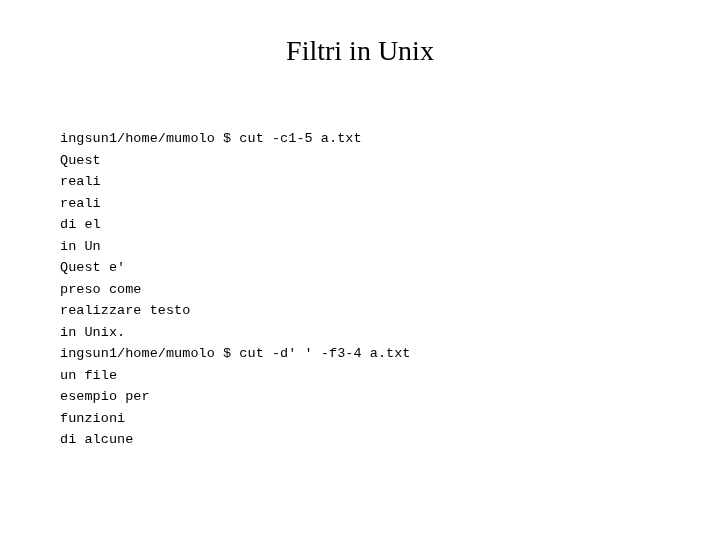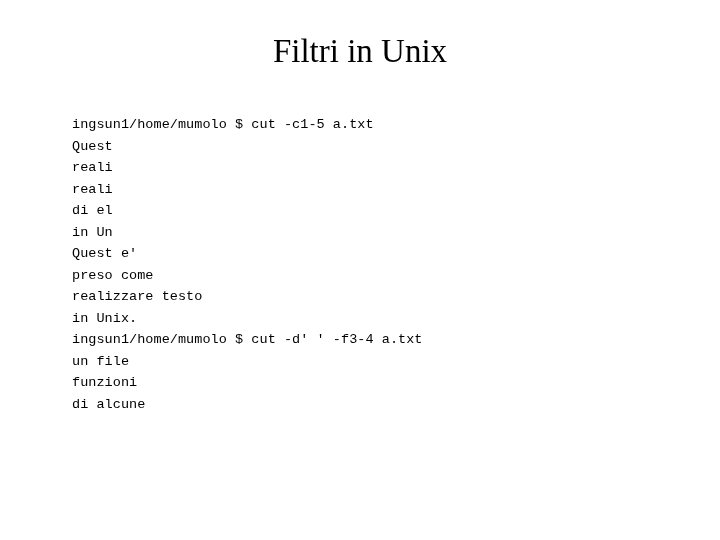--- a/index.html
+++ b/index.html
@@ -20,33 +20,32 @@
     height: 540px;
     background: #ffffff;
   }
   .slide-title {
     position: absolute;
     top: 34px;
     left: 0;
     width: 720px;
     text-align: center;
     font-family: "Liberation Serif", "DejaVu Serif", serif;
-    font-size: 33px;
+    font-size: 28px;
     font-weight: normal;
     line-height: 34px;
     color: #000000;
     letter-spacing: 0px;
     white-space: pre;
   }
   .terminal-block {
     position: absolute;
     left: 60px;
-    top: 114px;
+    top: 128px;
     width: 640px;
-    margin-left: 12px;
   }
   .term-line {
     font-family: "Liberation Mono", "DejaVu Sans Mono", monospace;
     font-size: 13.5px;
     line-height: 21.5px;
     height: 21.5px;
     color: #000000;
     white-space: pre;
     letter-spacing: 0.05px;
   }
@@ -70,17 +69,18 @@
       <div class="term-line is-output">reali</div>
       <div class="term-line is-output">reali</div>
       <div class="term-line is-output">di el</div>
       <div class="term-line is-output">in Un</div>
       <div class="term-line is-output">Quest e'</div>
       <div class="term-line is-output">preso come</div>
       <div class="term-line is-output">realizzare testo</div>
       <div class="term-line is-output">in Unix.</div>
       <div class="term-line is-command">ingsun1/home/mumolo $ cut -d' ' -f3-4 a.txt</div>
       <div class="term-line is-output">un file</div>
+      <div class="term-line is-output">esempio per</div>
       <div class="term-line is-output">funzioni</div>
       <div class="term-line is-output">di alcune</div>
     </div>
 
 </div>
 
 </body></html>

